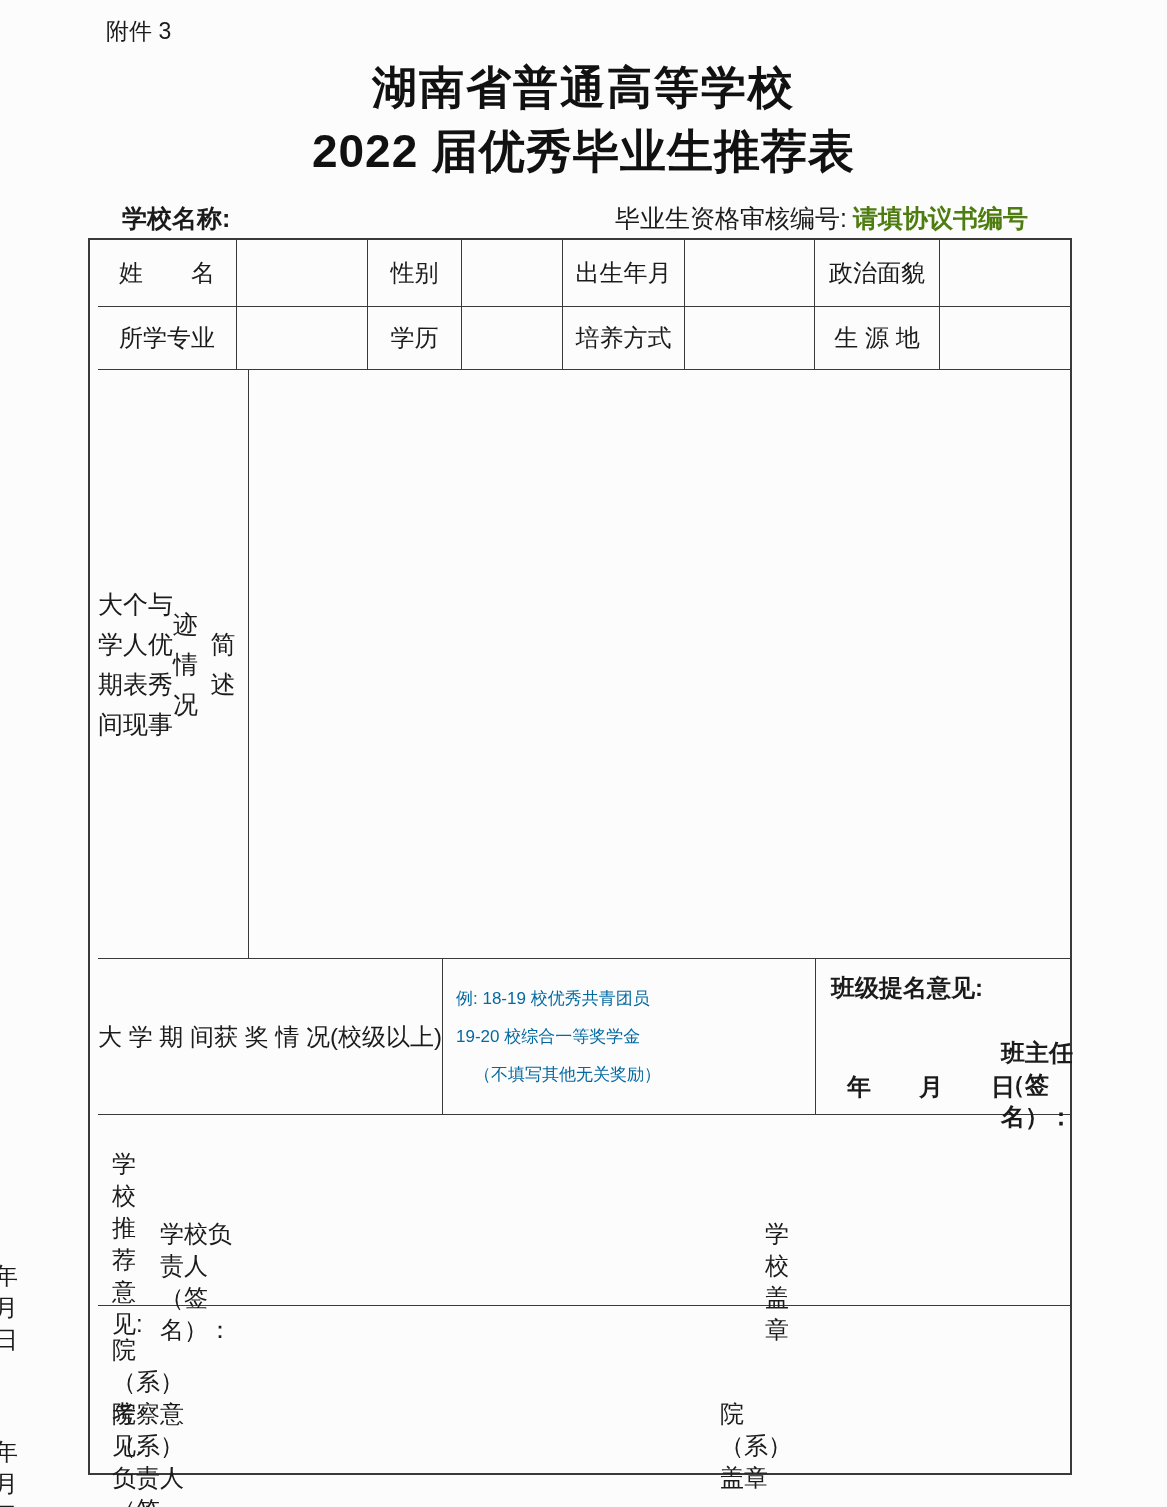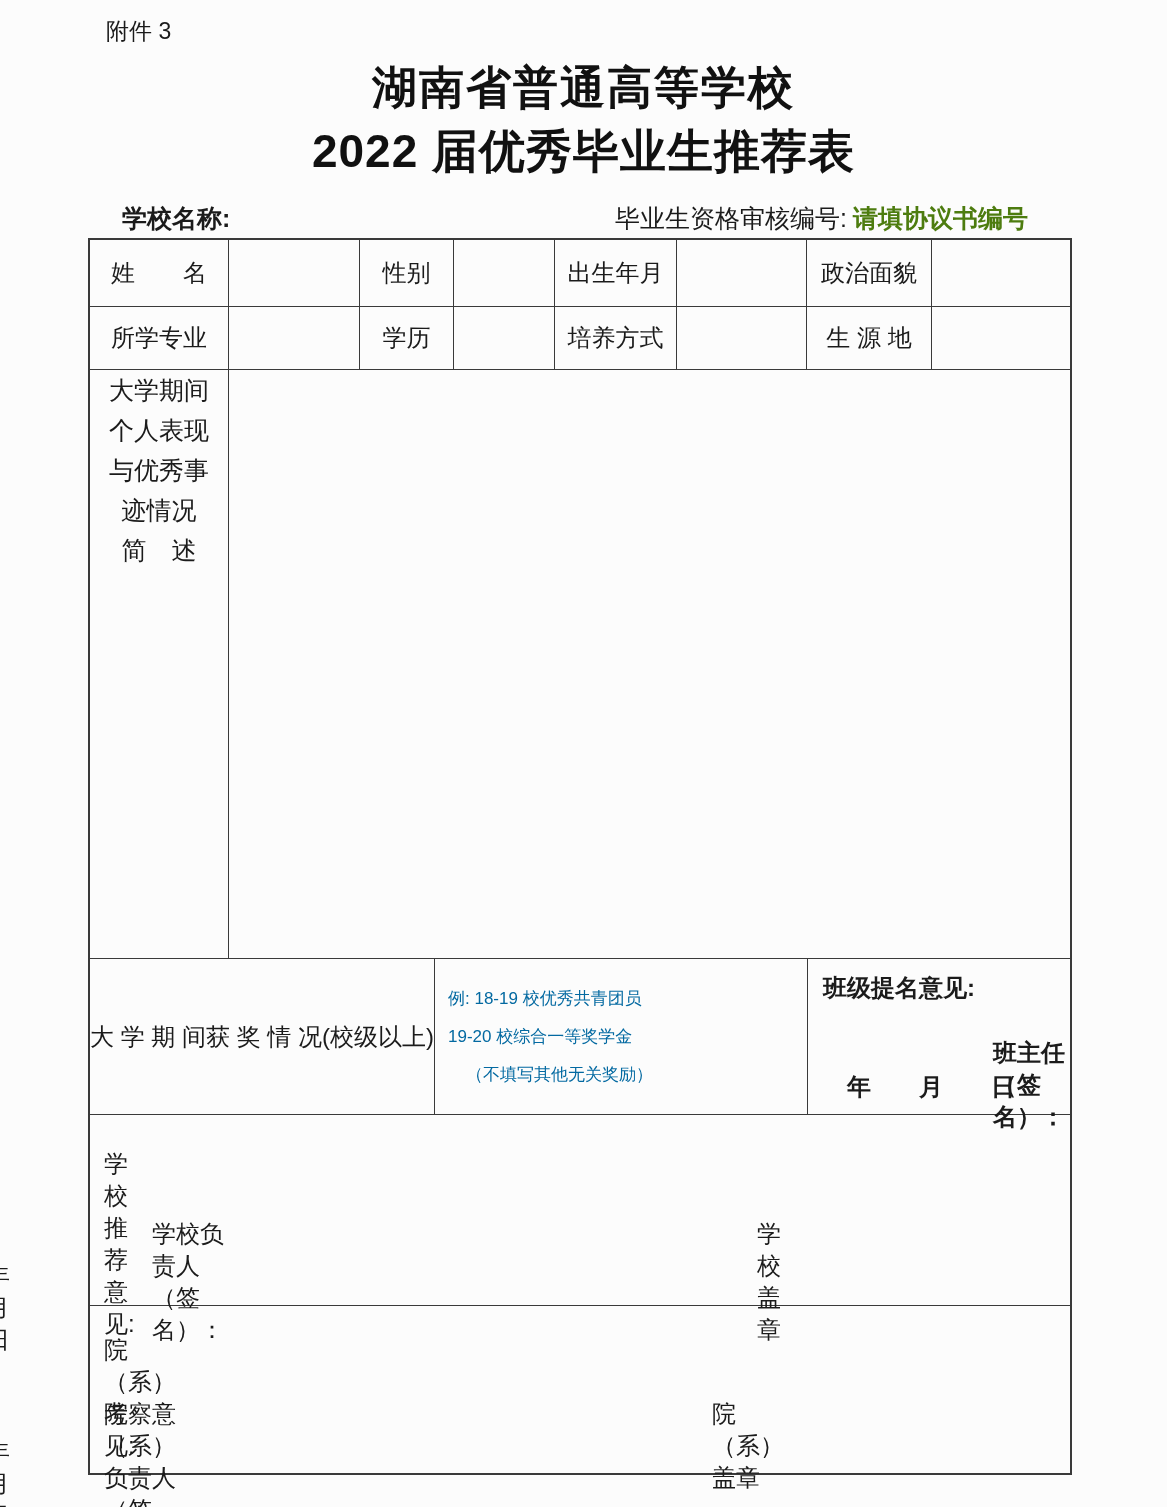--- a/index.html
+++ b/index.html
@@ -18,41 +18,42 @@
   .school-row { position:absolute; left:88px; top:202px; width:984px; height:34px; font-size:25px; }
   .school-name { position:absolute; left:34px; top:0;font-weight:bold; }
   .audit { position:absolute; left:527px; top:0; white-space:nowrap; }
   .red { color:#4d7c0f; }
   .audit .red { margin-left:6px; font-weight:bold; }
 
   .form {
     position:absolute; left:88px; top:238px; width:984px; height:1237px;
     border:2px solid #3a3a3a; display:flex; flex-direction:column;
     font-size:24px;
+    padding-left:8px;
   }
   .row { display:flex; border-bottom:1.5px solid #3a3a3a; }
   .row:last-child { border-bottom:none; }
   .cell { border-right:1.5px solid #3a3a3a; display:flex; align-items:center; justify-content:center; }
   .cell:last-child { border-right:none; }
   .r1 { flex:0 0 67px; }
   .r2 { flex:0 0 63px; }
   .r3 { flex:0 0 589px; }
   .r4 { flex:0 0 156px; }
   .r5 { flex:0 0 167px; }
   .r6 { flex:1; }
   .c-label1 { flex:0 0 139px; }
   .c-blank1 { flex:0 0 131px; }
   .c-label2 { flex:0 0 94px; }
   .c-blank2 { flex:0 0 101px; }
   .c-label3 { flex:0 0 122px; }
   .c-blank3 { flex:0 0 130px; }
   .c-label4 { flex:0 0 125px; }
   .c-blank4 { flex:1; }
 
-  .perf-label { flex:0 0 139px; flex-direction:column; justify-content:flex-start; line-height:40px; font-size:25px; text-align:center; }
+  .perf-label { flex:0 0 139px; justify-content:center; line-height:40px; font-size:25px; text-align:center; }
   .perf-field { flex:1; }
 
   .awards-label { flex:0 0 139px; flex-direction:row; justify-content:center; line-height:38px; font-size:24px; text-align:center; white-space:nowrap; }
   .awards-example {
     flex:0 0 373px; display:block; padding:21px 0 0 13px;
     color:#0369a1; font-size:17px; line-height:38px; white-space:nowrap;
   }
   .awards-example .indent { padding-left:18px; }
   .nomination { flex:1; display:block; position:relative;font-weight:bold; }
   .nom-title { position:absolute; left:15px; top:13px; }

